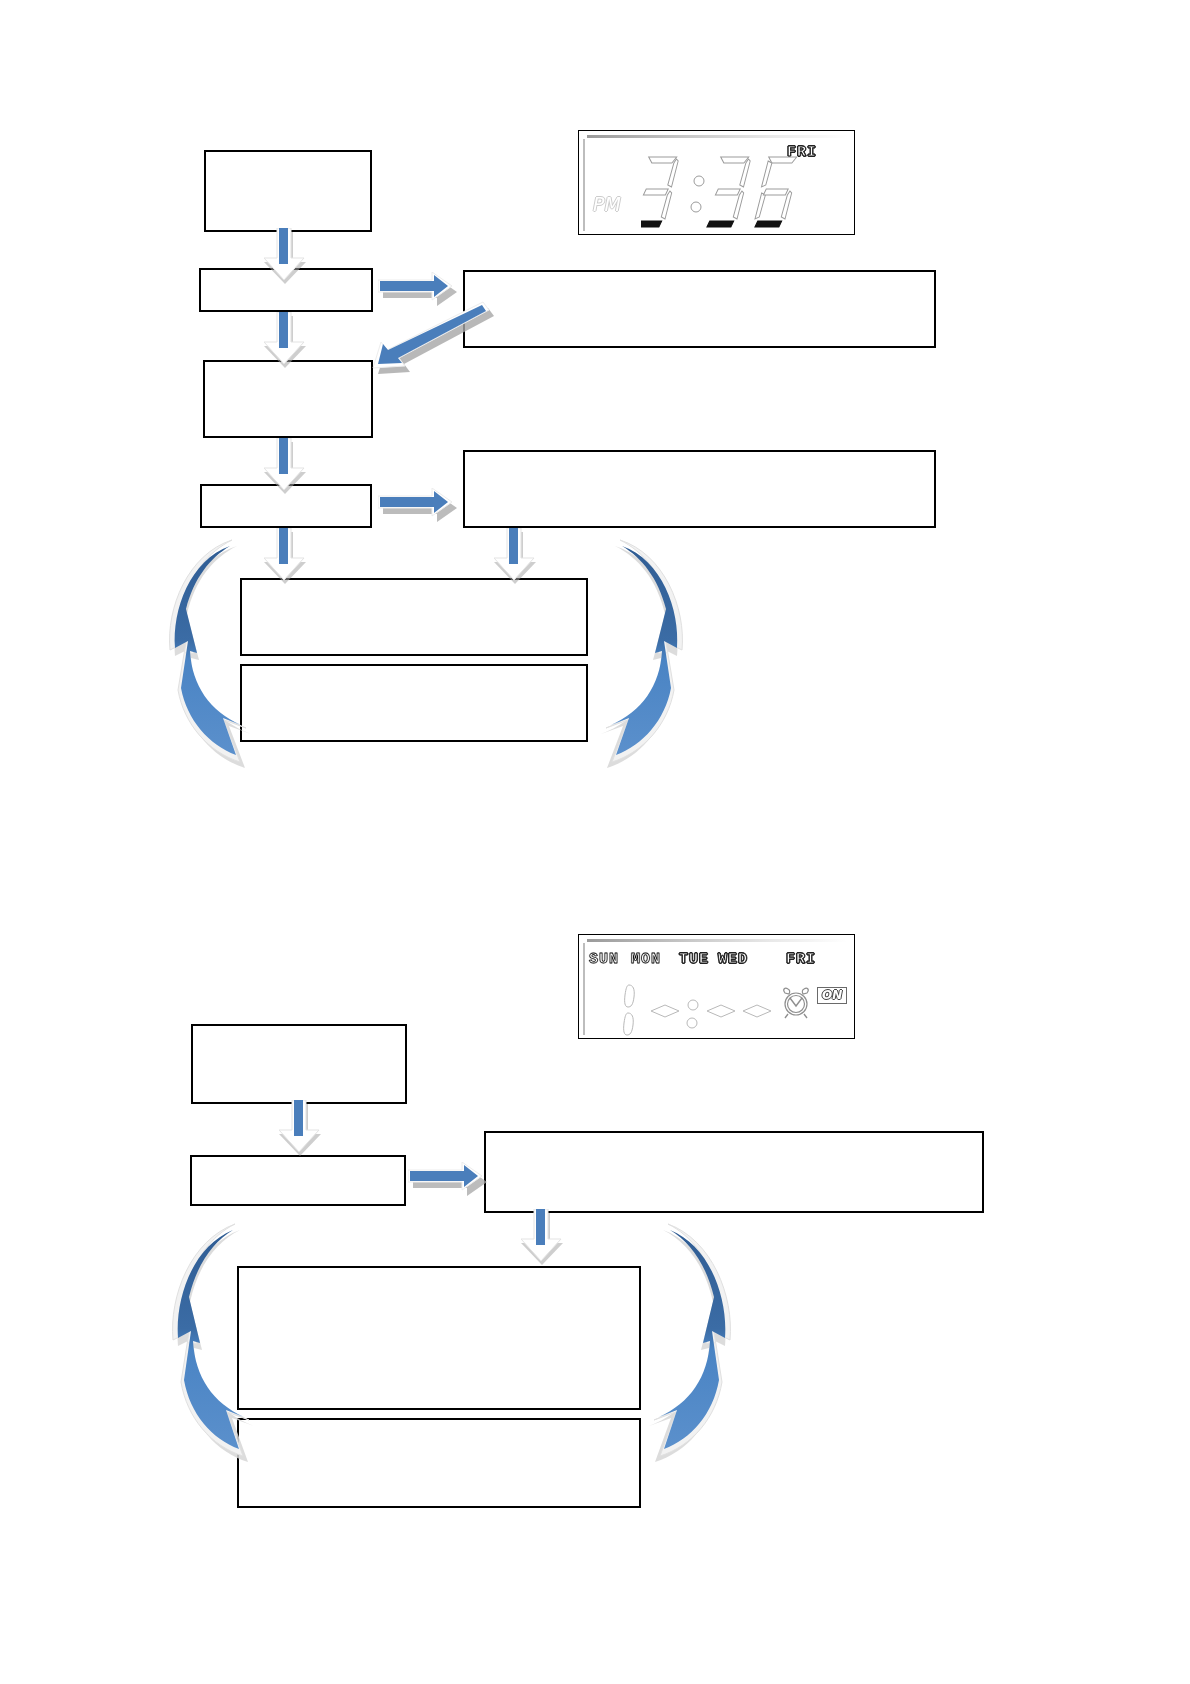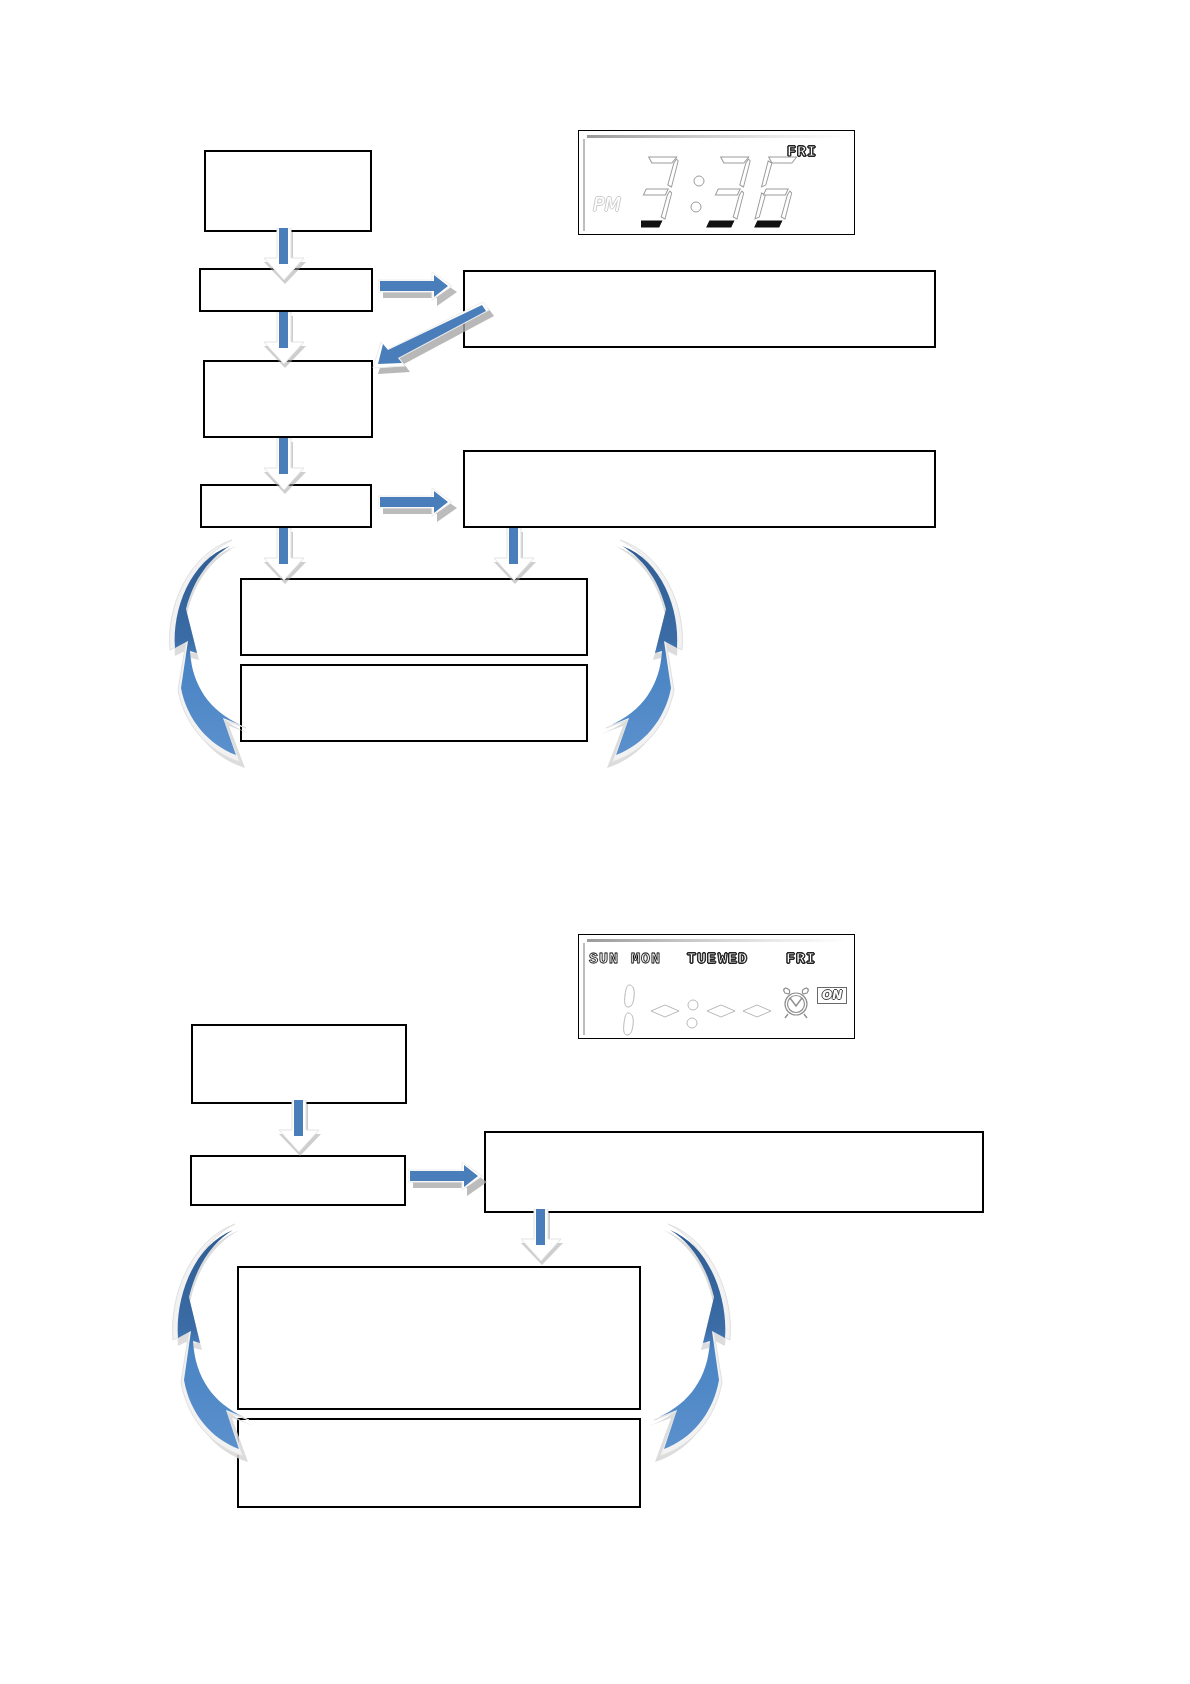--- a/index.html
+++ b/index.html
@@ -309,21 +309,21 @@
                C45,173 63,148 65,113 L58,115 L69,71 C61,40 45,20 25,8 Z" fill="url(#curveGradR)"></path>
     </svg>
   </div>
 
   <div class="lcd" style="left:578px; top:927px; width:277px; height:105px;margin-top:7px;">
     <div class="lcd-topbar" style="left:8px; top:4px; width:260px;"></div>
     <div class="lcd-leftbar" style="left:4px; top:8px; height:92px;"></div>
 
     <span class="lcd-label dim" style="left:10px; top:16px;">SUN</span>
     <span class="lcd-label dim" style="left:52px; top:16px;">MON</span>
-    <span class="lcd-label" style="left:108px; top:16px;">TUE</span>
+    <span class="lcd-label" style="left:100px; top:16px;">TUE</span>
     <span class="lcd-label" style="left:139px; top:16px;text-align:center;">WED</span>
     <span class="lcd-label" style="left:207px; top:16px;">FRI</span>
 
     <svg width="160" height="58" style="position:absolute; left:40px; top:48px;" viewBox="0 0 160 58">
       <g fill="#ffffff" stroke="#b9b9b9" stroke-width="1">
         <path d="M10,2 C14,2 16,6 15,14 C14,22 12,24 9,24 C6,24 5,20 6,12 C7,5 8,2 10,2 Z"></path>
         <path d="M9,30 C13,30 15,34 14,42 C13,50 11,52 8,52 C5,52 4,48 5,40 C6,33 7,30 9,30 Z"></path>
         <polygon points="32,28 46,22 60,28 46,34"></polygon>
         <ellipse cx="74" cy="22" rx="5" ry="5"></ellipse>
         <ellipse cx="73" cy="40" rx="5" ry="5"></ellipse>

